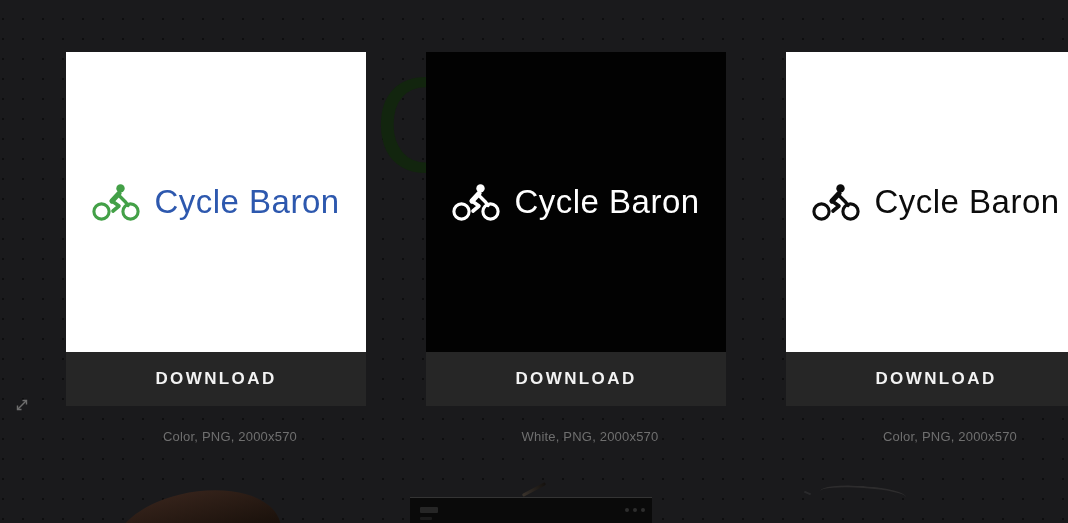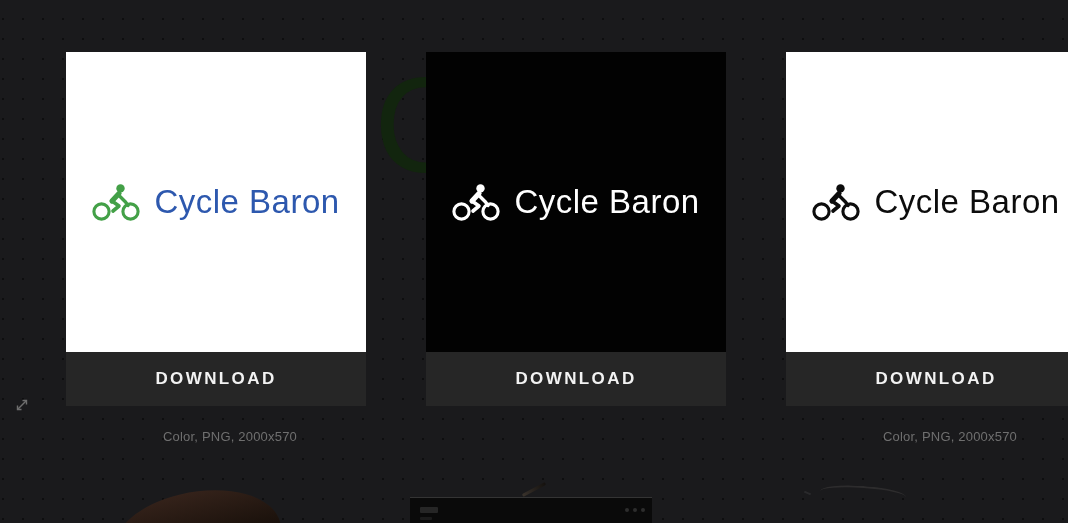--- a/index.html
+++ b/index.html
@@ -127,20 +127,21 @@
           <circle cx="38.5" cy="28.5" r="7.6" fill="none" stroke="currentColor" stroke-width="3.1"></circle>
           <circle cx="28.5" cy="5.4" r="4.2" fill="currentColor"></circle>
           <path d="M27 10.5 L20 18" fill="none" stroke="currentColor" stroke-width="5.2" stroke-linecap="round"></path>
           <path d="M26.5 12 L33.5 19 L36 22.5" fill="none" stroke="currentColor" stroke-width="3.4" stroke-linecap="round" stroke-linejoin="round"></path>
           <path d="M20 18 L27 23 L21 28" fill="none" stroke="currentColor" stroke-width="3.6" stroke-linecap="round" stroke-linejoin="round"></path>
         </svg>
         <span class="logo-text">Cycle Baron</span>
       </div>
     </div>
     <button class="download-btn">DOWNLOAD</button>
+    <div class="caption">White, PNG, 2000x570</div>
   </article>
 
   <article class="card">
     <div class="preview white-bg">
       <div class="logo black-logo">
         <svg width="52" height="38" viewBox="0 0 52 38">
           <circle cx="9.5" cy="28.5" r="7.6" fill="none" stroke="currentColor" stroke-width="3.1"></circle>
           <circle cx="38.5" cy="28.5" r="7.6" fill="none" stroke="currentColor" stroke-width="3.1"></circle>
           <circle cx="28.5" cy="5.4" r="4.2" fill="currentColor"></circle>
           <path d="M27 10.5 L20 18" fill="none" stroke="currentColor" stroke-width="5.2" stroke-linecap="round"></path>

